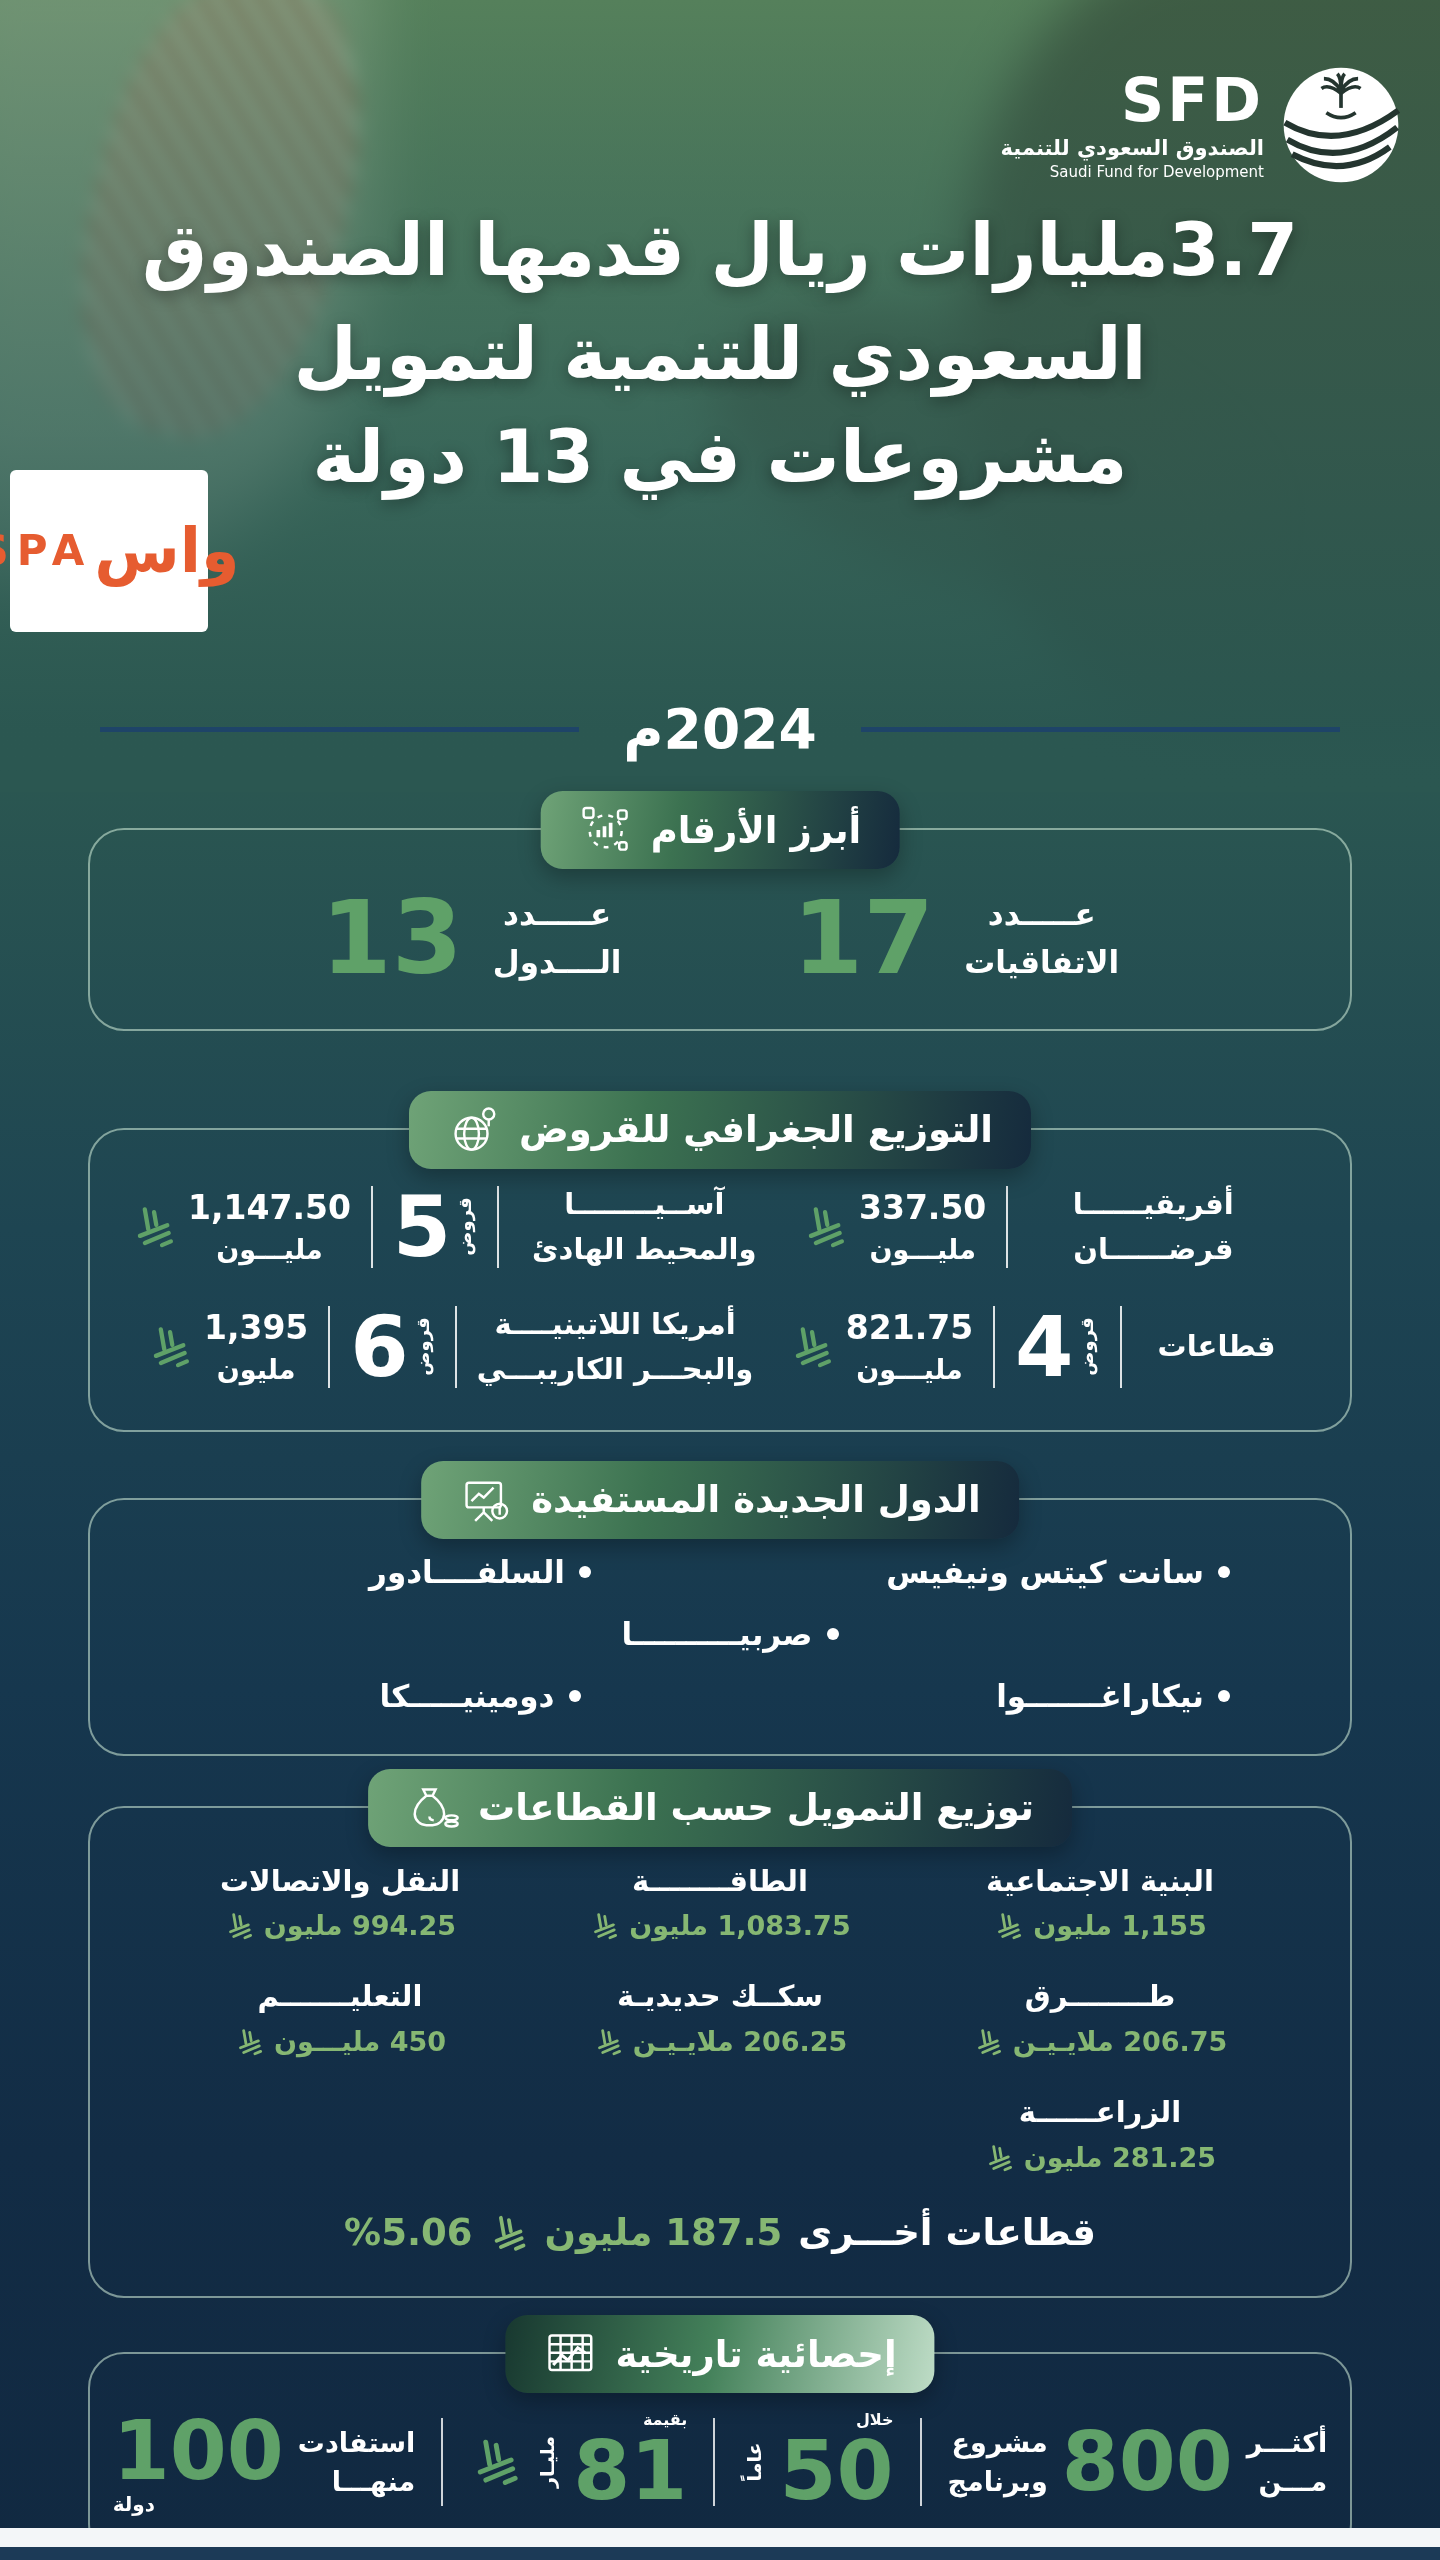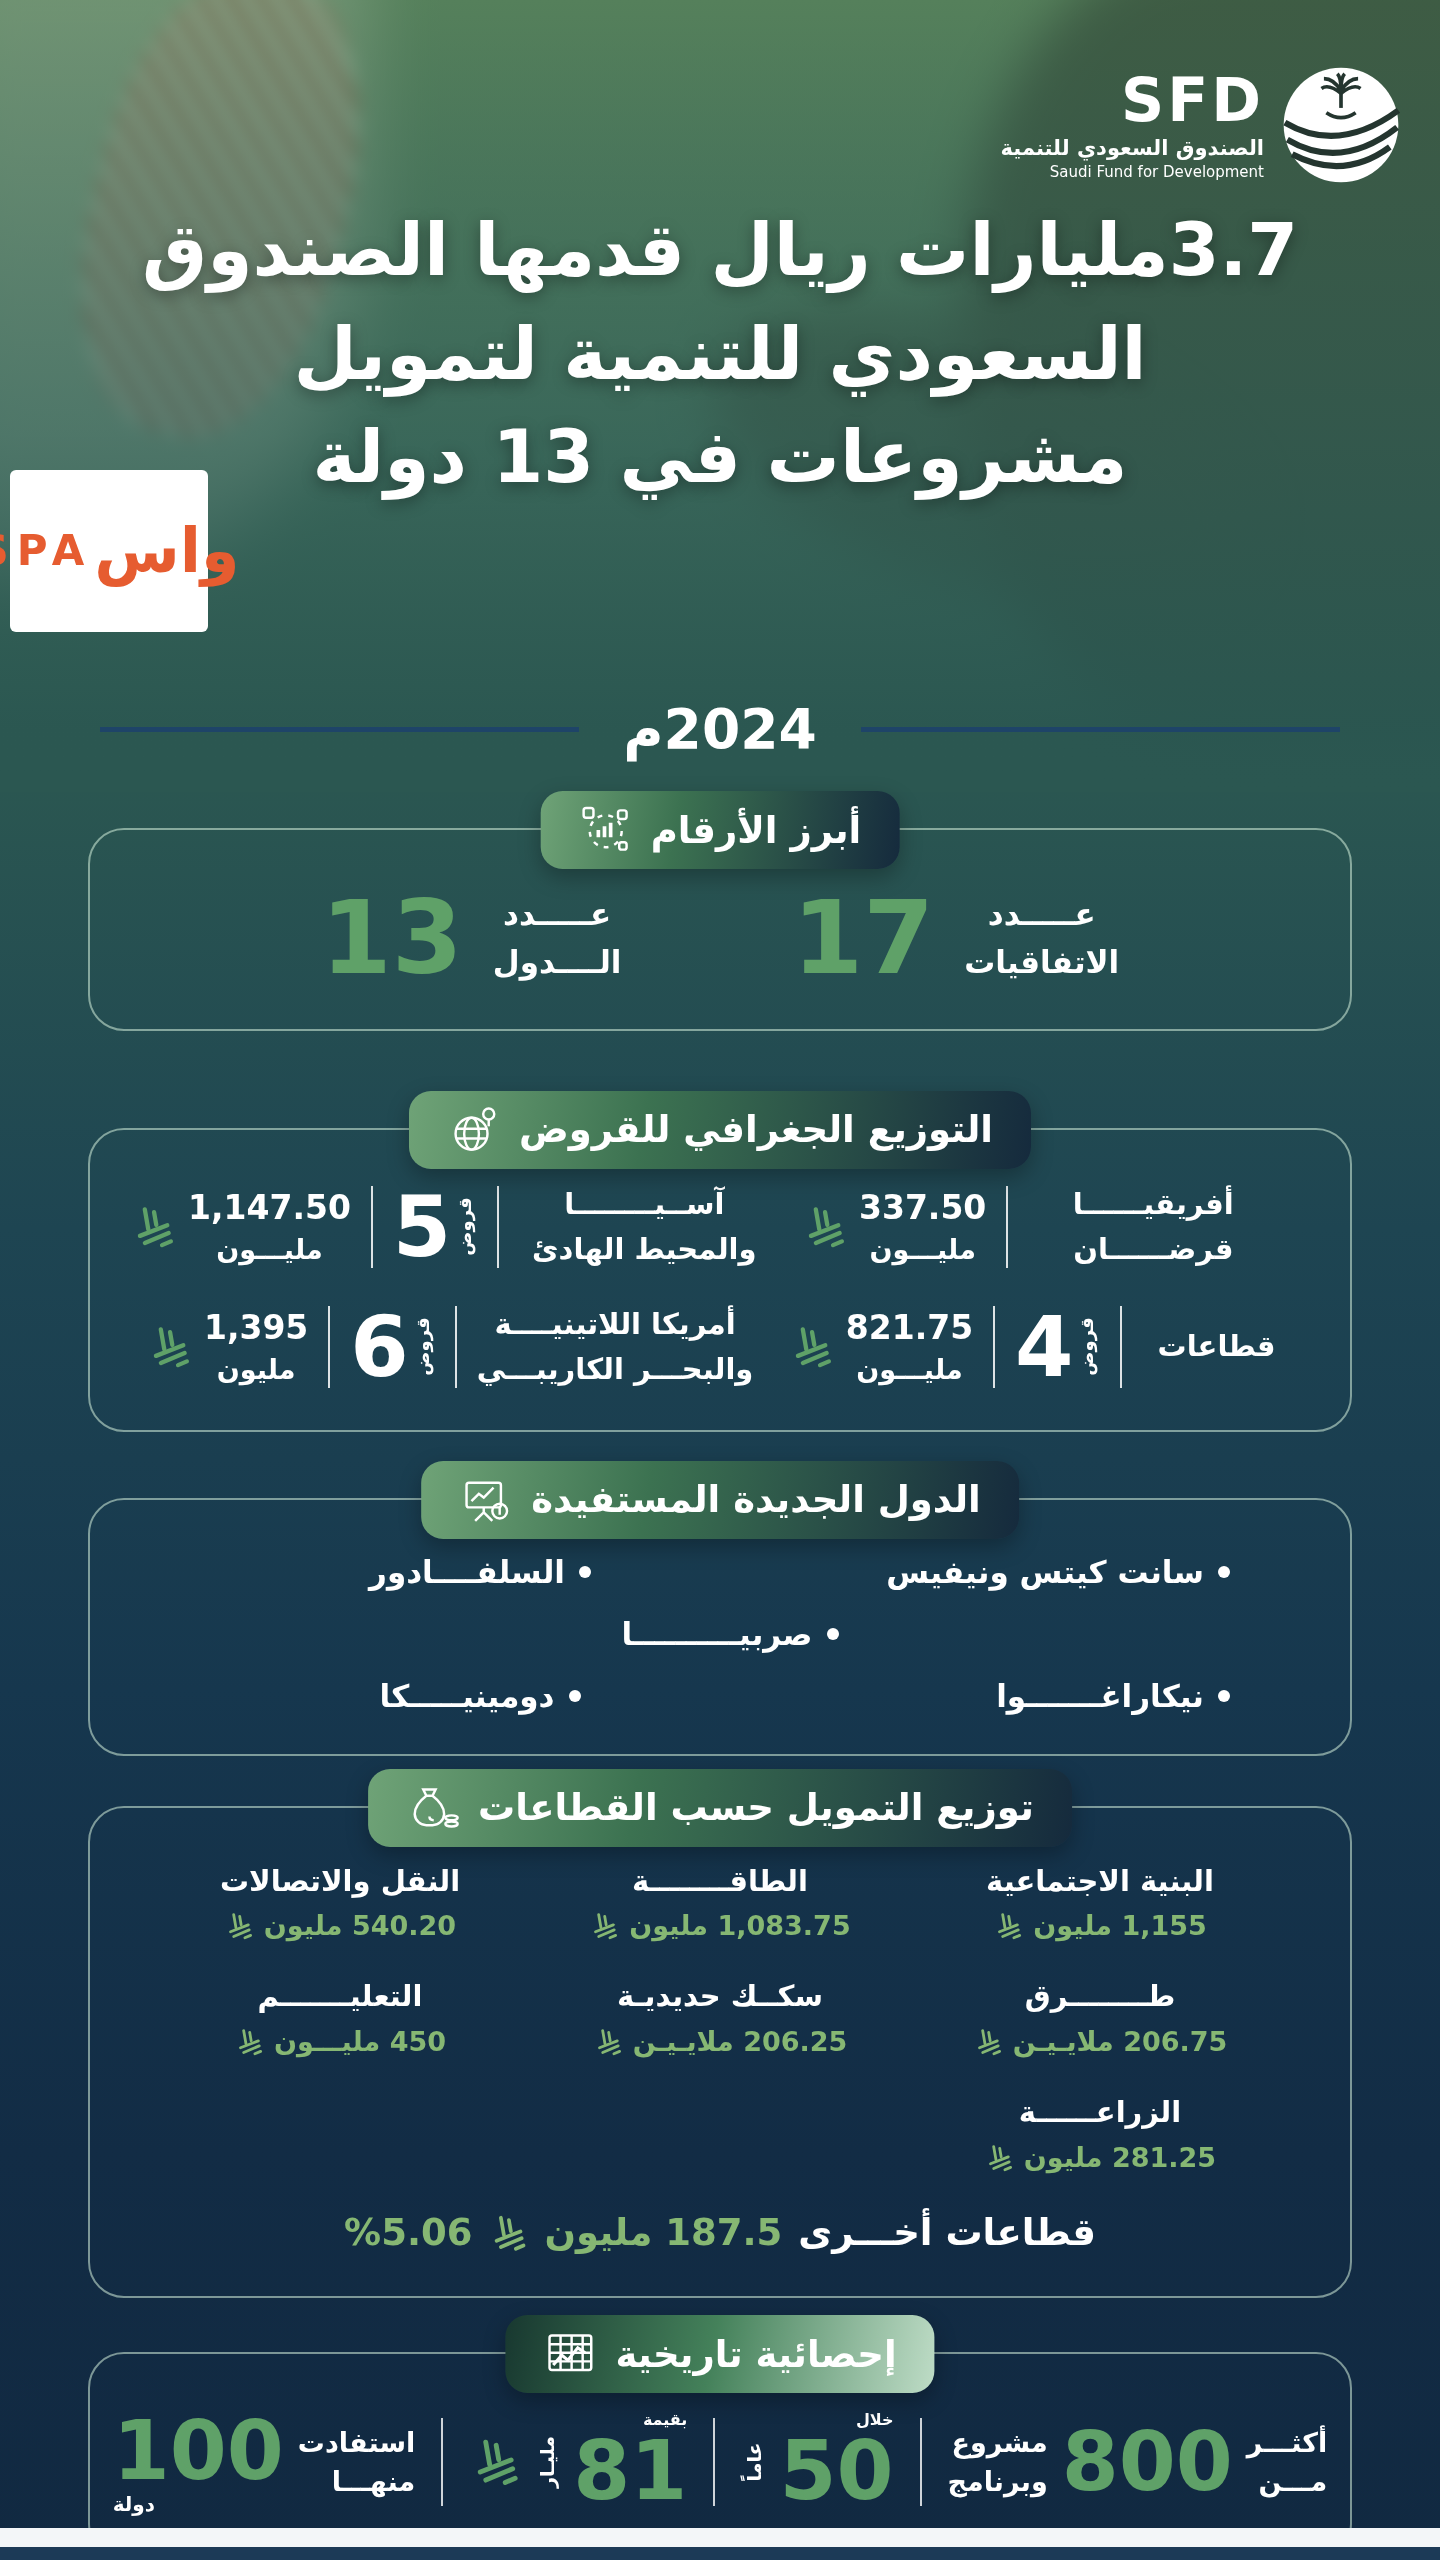--- a/index.html
+++ b/index.html
@@ -393,21 +393,21 @@
         <div class="samt">
             <span>1,083.75 مليون</span>
             <svg class="riyal">
               <use href="#ic-riyal"></use>
             </svg>
           </div>
       </div>
       <div class="sector">
         <div class="sname">النقل والاتصالات</div>
         <div class="samt">
-            <span>540.20 مليون</span>
+            <span>994.25 مليون</span>
             <svg class="riyal">
               <use href="#ic-riyal"></use>
             </svg>
           </div>
       </div>
       <div class="sector">
         <div class="sname">طــــــــرق</div>
         <div class="samt">
             <span>206.75 ملايـيـن</span>
             <svg class="riyal">

